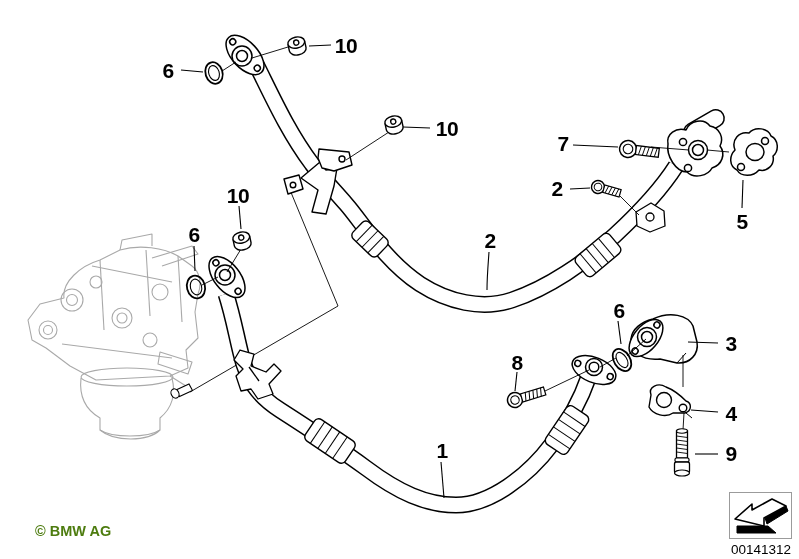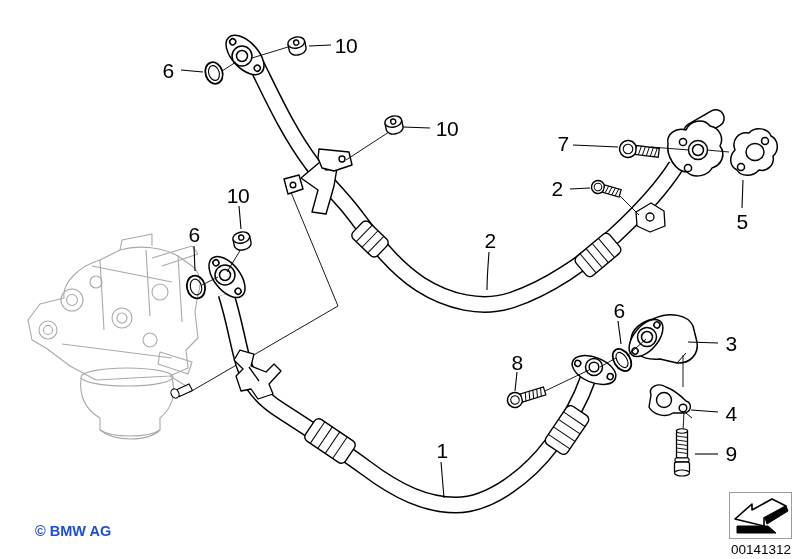--- a/index.html
+++ b/index.html
@@ -4,26 +4,26 @@
 <style>
   * { margin:0; padding:0; box-sizing:border-box; }
   html,body { background:#fff; }
   .stage {
     position:relative; width:799px; height:559px; background:#ffffff;
     font-family:"Liberation Sans","DejaVu Sans",sans-serif; overflow:hidden;
   }
   .art { position:absolute; left:0; top:0; }
   .callout {
     position:absolute; transform:translate(-50%,-50%);
-    font-weight:400; font-size:21px; line-height:1; color:#000;
+    font-weight:700; font-size:21px; line-height:1; color:#000;
     cursor:pointer; user-select:none; letter-spacing:-0.5px;
   }
   .copyright {
     position:absolute; left:35px; top:523px;
-    font-size:14.5px; font-weight:700; color:#1d4ed8; white-space:nowrap;
+    font-size:14.5px; font-weight:700; color:#4d7c0f; white-space:nowrap;
   }
   .thumb {
     position:absolute; left:729px; top:492px; width:63px; height:47px;
     border:1px solid #9b9b9b; background:#fff;
     display:flex; align-items:center; justify-content:center;
   }
   .imgnum {
     position:absolute; left:731px; top:542px; width:62px;
     font-size:13.5px; color:#000; text-align:left; white-space:nowrap;
   }

